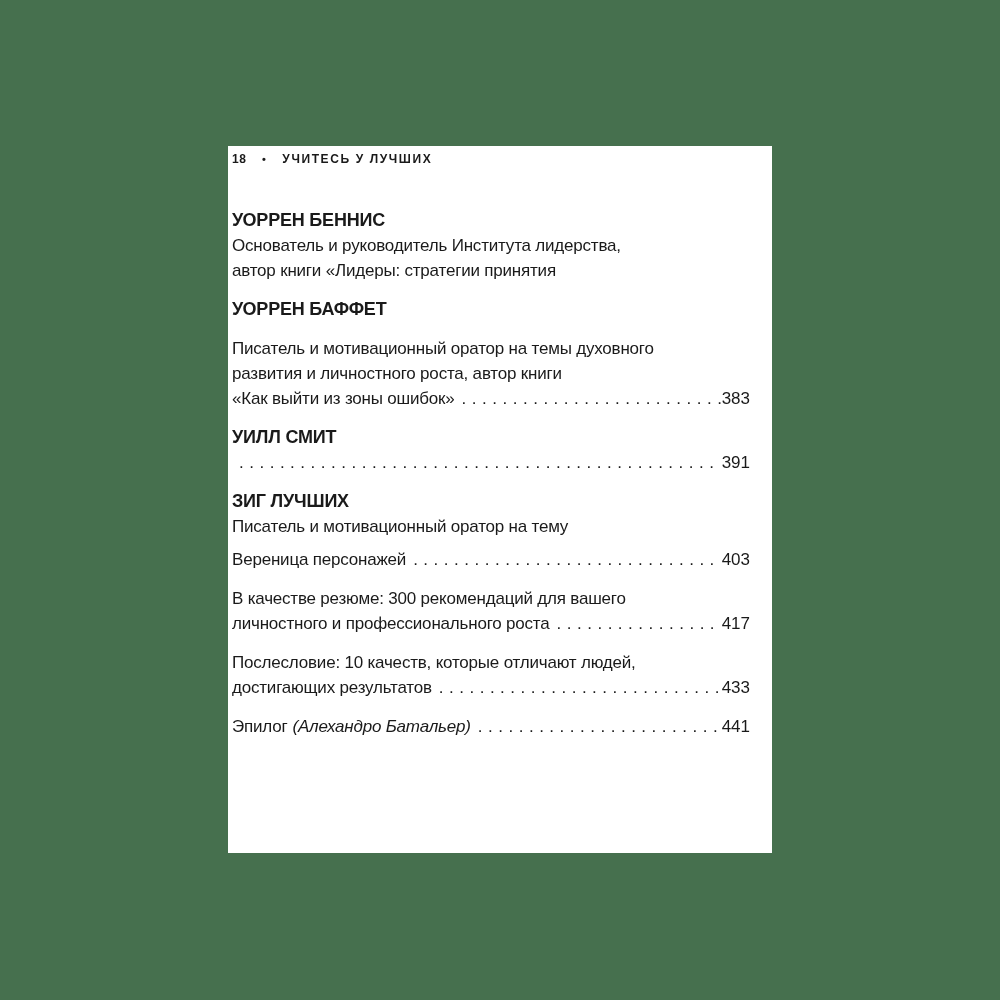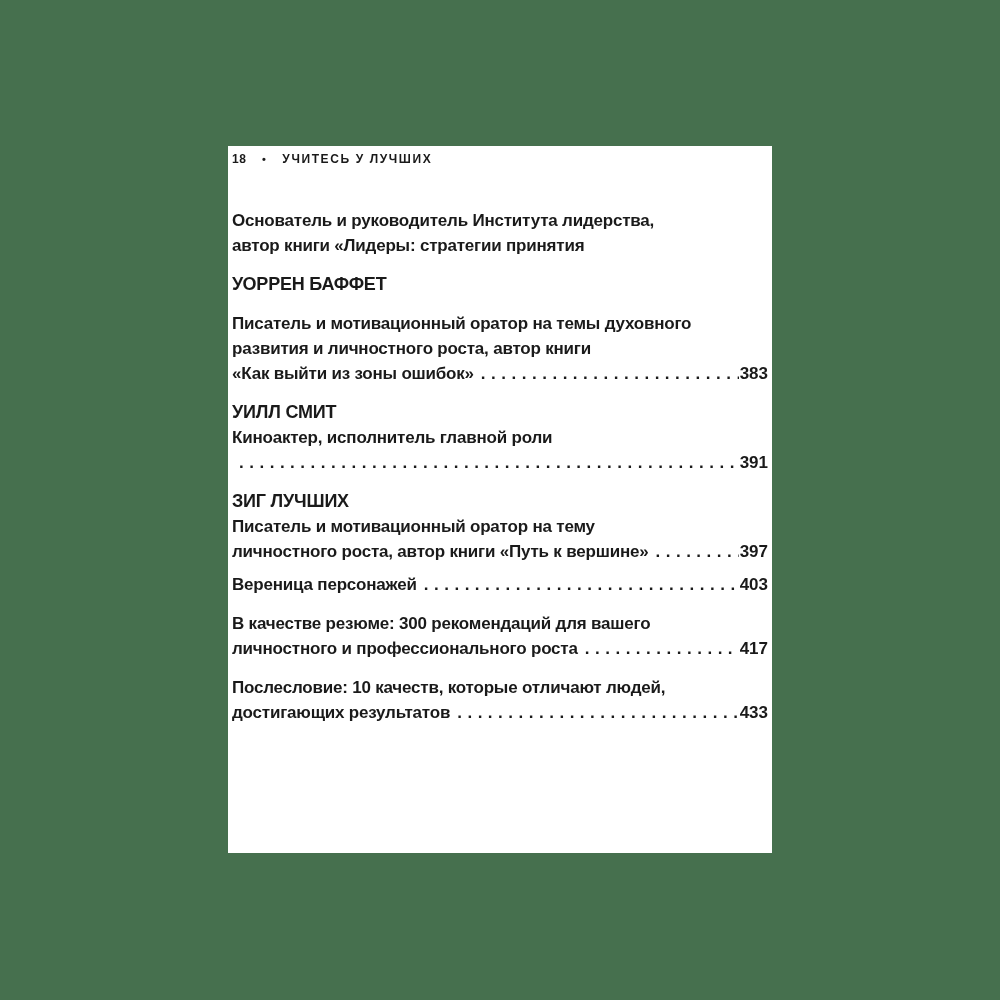--- a/index.html
+++ b/index.html
@@ -9,21 +9,21 @@
     font-family: "Liberation Sans", sans-serif;
     position: relative;
     overflow: hidden;
   }
   .page {
     position: absolute;
     left: 228px; top: 146px;
     width: 544px; height: 707px;
     background: #ffffff;
     box-sizing: border-box;
-    padding: 5px 4px 0 4px;
+    padding: 5px 22px 0 4px;
     color: #1a1a1a;
     overflow: hidden;
   }
   .running-head {
     display: flex;
     align-items: center;
     font-size: 12px;
     font-weight: bold;
     height: 16px;
     letter-spacing: 0.5px;
@@ -44,21 +44,20 @@
     font-size: 18px;
     font-weight: bold;
     line-height: 25px;
     letter-spacing: -0.2px;
   }
   .ln {
     margin: 0;
     font-size: 17px;
     line-height: 25px;
     letter-spacing: -0.2px;
-    font-weight: bold;
   }
   .row { display: flex; align-items: baseline; }
   .row .t { white-space: nowrap; }
   .row .it { white-space: nowrap; font-style: italic; margin-left: 5px; }
   .dots {
     flex: 1;
     overflow: hidden;
     white-space: nowrap;
     margin: 0 1px 0 7px;
     letter-spacing: 5.5px;
@@ -76,55 +75,50 @@
 
   <div class="running-head">
     <span class="folio">18</span>
     <span class="bullet">•</span>
     <span class="rtitle">УЧИТЕСЬ У ЛУЧШИХ</span>
   </div>
 
   <div class="toc">
 
     <section class="entry first">
+      <h2 class="h">УОРРЕН БЕННИС</h2>
       <p class="ln">Основатель и руководитель Института лидерства,</p>
       <p class="ln">автор книги «Лидеры: стратегии принятия</p>
     </section>
 
     <section class="entry">
       <h2 class="h">УОРРЕН БАФФЕТ</h2>
     </section>
 
     <section class="entry">
       <p class="ln">Писатель и мотивационный оратор на темы духовного</p>
       <p class="ln">развития и личностного роста, автор книги</p>
       <p class="ln row">
         <span class="t">«Как выйти из зоны ошибок»</span>
         <span class="dots"></span>
         <span class="pg">383</span>
       </p>
     </section>
 
     <section class="entry">
       <h2 class="h">УИЛЛ СМИТ</h2>
-      <p class="ln">Киноактер, исполнитель главной роли</p>
       <p class="ln row">
         <span class="dots"></span>
         <span class="pg">391</span>
       </p>
     </section>
 
     <section class="entry">
       <h2 class="h">ЗИГ ЛУЧШИХ</h2>
       <p class="ln">Писатель и мотивационный оратор на тему</p>
-      <p class="ln row">
-        <span class="t">личностного роста, автор книги «Путь к вершине»</span>
-        <span class="dots"></span>
-        <span class="pg">397</span>
-      </p>
     </section>
 
     <section class="entry gap-large">
       <p class="ln row">
         <span class="t">Вереница персонажей</span>
         <span class="dots"></span>
         <span class="pg">403</span>
       </p>
     </section>
 
@@ -139,15 +133,23 @@
 
     <section class="entry">
       <p class="ln">Послесловие: 10 качеств, которые отличают людей,</p>
       <p class="ln row">
         <span class="t">достигающих результатов</span>
         <span class="dots"></span>
         <span class="pg">433</span>
       </p>
     </section>
 
+    <section class="entry">
+      <p class="ln row">
+        <span class="t">Эпилог</span>
+        <span class="it">(Алехандро Батальер)</span>
+        <span class="dots"></span>
+        <span class="pg">441</span>
+      </p>
+    </section>
 
   </div>
 </div>
 
 </body></html>

